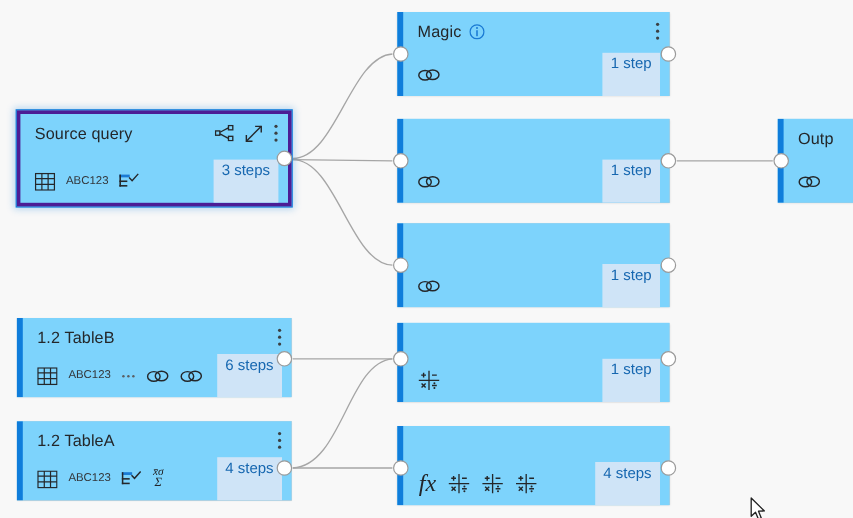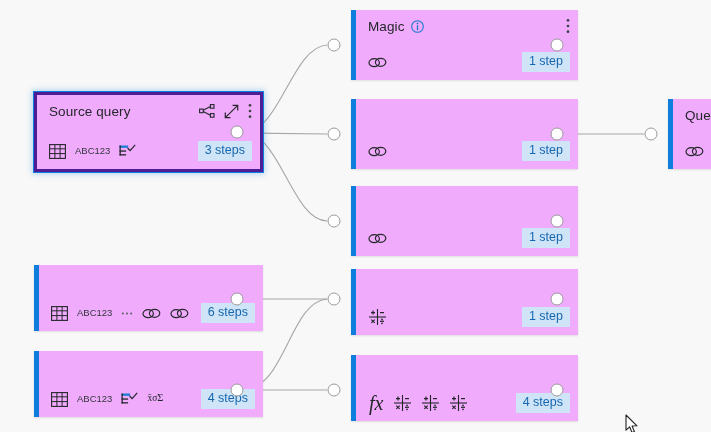--- a/index.html
+++ b/index.html
@@ -8,25 +8,24 @@
     background:#f8f8f8;
     font-family:"Liberation Sans","DejaVu Sans",sans-serif;
     -webkit-font-smoothing:antialiased;
   }
   #canvas{position:absolute;inset:0;}
   svg.edges{position:absolute;left:0;top:0;width:711px;height:432px;pointer-events:none;}
 
   
   .node{
     position:absolute;
-    background:#f0abfc;
+    background:#7dd3fc;
     box-shadow:0 .6px 1.8px rgba(0,0,0,.11), 0 .15px .5px rgba(0,0,0,.12);
     box-sizing:border-box;
     overflow:hidden;
-    margin-left:20px;
   }
   .node .accent{
     position:absolute;left:0;top:0;bottom:0;width:5px;background:#0f7ddb;
   }
   .node.selected{
     border:3px solid #4c1d95;
     box-shadow:0 0 0 1px #0f7ddb, 0 0 6px 2px rgba(15,125,219,.30);
   }
 
   .nrow{position:absolute;left:0;right:0;box-sizing:border-box;display:flex;align-items:center;}
@@ -37,39 +36,39 @@
 
   .title{
     font-size:13.5px;color:#24272a;letter-spacing:.1px;white-space:nowrap;
   }
   .title .pfx{color:#24272a;}
   .head-icons{margin-left:auto;display:flex;align-items:center;gap:9px;}
   .body-icons{display:flex;align-items:center;gap:9px;}
 
   .badge{
     margin-left:auto;background:#cfe4f7;color:#1667b0;
-    font-size:12.5px;padding:3px 7px 4px;white-space:nowrap;line-height:1;
+    font-size:12.5px;padding:3px 7px 20px;white-space:nowrap;line-height:1;
   }
 
   .ico{display:inline-flex;align-items:flex-end;justify-content:center;}
   .ico svg{display:block;}
 
   
   .tbl{width:17px;height:15px;}
   .dots{width:12px;height:12px;display:inline-flex;align-items:center;justify-content:center;
         color:#5a5f63;font-size:11px;letter-spacing:1px;line-height:0;}
 
   .abc{font-size:9.5px;line-height:9.5px;color:#33373b;text-align:left;
        font-family:"Liberation Sans","DejaVu Sans",sans-serif;}
   .abc span{display:block;}
 
   .fx{font-family:Liberation Serif, serif;font-style:italic;
       font-size:20px;color:#22262a;line-height:1;padding:0 1px;}
 
-  .stat{display:flex;align-items:center;line-height:1;color:#22262a;}
+  .stat{display:flex;flex-direction:column;align-items:center;line-height:1;color:#22262a;font-style:italic;}
   .stat .t{font-size:9.5px;font-family:"Liberation Serif",serif;}
   .stat .b{font-size:10.5px;font-family:"Liberation Serif",serif;margin-top:-1px;}
 
   
   .port{
     position:absolute;width:13px;height:13px;border-radius:50%;
     background:#ffffff;border:1.6px solid #9a9a9a;box-sizing:border-box;
     transform:translate(-50%,-50%);z-index:6;
   }
   .cursor{position:absolute;z-index:20;pointer-events:none;}
@@ -204,36 +203,48 @@
         <ellipse cx="12.6" cy="6.3" rx="5.2" ry="4.0" fill="none" stroke="#24272a" stroke-width="1.2"></ellipse>
       </svg>
             </span>
           </span>
           <span class="badge">1 step</span>
         </div>
       </div>
       <div class="node" style="left: 648px; top: 99px; width: 120px; height: 70px;">
         <div class="accent"></div>
         <div class="nrow nhead">
-          <span class="title">Query</span>
+          <span class="title">Outp</span>
           <span class="head-icons"></span>
         </div>
         <div class="nrow nbody">
           <span class="body-icons">
             <span class="ico">
       <svg width="19" height="13" viewBox="0 0 19 13">
         <ellipse cx="6.2" cy="6.7" rx="5.2" ry="4.0" fill="none" stroke="#24272a" stroke-width="1.2"></ellipse>
         <ellipse cx="12.6" cy="6.3" rx="5.2" ry="4.0" fill="none" stroke="#24272a" stroke-width="1.2"></ellipse>
       </svg>
             </span>
           </span>
         </div>
       </div>
       <div class="node" style="left: 14px; top: 265px; width: 229px; height: 66px;">
         <div class="accent"></div>
+        <div class="nrow nhead">
+          <span class="title"><span class="pfx">1.2</span> TableB</span>
+          <span class="head-icons">
+            <span class="ico">
+      <svg width="4" height="16" viewBox="0 0 4 16">
+        <circle cx="2" cy="2.3" r="1.35" fill="#3b4043"></circle>
+                <circle cx="2" cy="8" r="1.35" fill="#3b4043"></circle>
+                <circle cx="2" cy="13.7" r="1.35" fill="#3b4043"></circle>
+      </svg>
+            </span>
+          </span>
+        </div>
         <div class="nrow nbody">
           <span class="body-icons">
             <span class="ico">
       <svg class="tbl" viewBox="0 0 17 15">
         <rect x="0.6" y="0.6" width="15.8" height="13.8" fill="none" stroke="#24272a" stroke-width="1.1"></rect>
         <line x1="0.6" y1="4.8" x2="16.4" y2="4.8" stroke="#24272a" stroke-width="1"></line>
         <line x1="0.6" y1="9.6" x2="16.4" y2="9.6" stroke="#24272a" stroke-width="1"></line>
         <line x1="5.9" y1="0.6" x2="5.9" y2="14.4" stroke="#24272a" stroke-width="1"></line>
         <line x1="11.1" y1="0.6" x2="11.1" y2="14.4" stroke="#24272a" stroke-width="1"></line>
       </svg>
@@ -260,20 +271,32 @@
         <ellipse cx="6.2" cy="6.7" rx="5.2" ry="4.0" fill="none" stroke="#24272a" stroke-width="1.2"></ellipse>
         <ellipse cx="12.6" cy="6.3" rx="5.2" ry="4.0" fill="none" stroke="#24272a" stroke-width="1.2"></ellipse>
       </svg>
             </span>
           </span>
           <span class="badge">6 steps</span>
         </div>
       </div>
       <div class="node" style="left: 14px; top: 351px; width: 229px; height: 66px;">
         <div class="accent"></div>
+        <div class="nrow nhead">
+          <span class="title"><span class="pfx">1.2</span> TableA</span>
+          <span class="head-icons">
+            <span class="ico">
+      <svg width="4" height="16" viewBox="0 0 4 16">
+        <circle cx="2" cy="2.3" r="1.35" fill="#3b4043"></circle>
+                <circle cx="2" cy="8" r="1.35" fill="#3b4043"></circle>
+                <circle cx="2" cy="13.7" r="1.35" fill="#3b4043"></circle>
+      </svg>
+            </span>
+          </span>
+        </div>
         <div class="nrow nbody">
           <span class="body-icons">
             <span class="ico">
       <svg class="tbl" viewBox="0 0 17 15">
         <rect x="0.6" y="0.6" width="15.8" height="13.8" fill="none" stroke="#24272a" stroke-width="1.1"></rect>
         <line x1="0.6" y1="4.8" x2="16.4" y2="4.8" stroke="#24272a" stroke-width="1"></line>
         <line x1="0.6" y1="9.6" x2="16.4" y2="9.6" stroke="#24272a" stroke-width="1"></line>
         <line x1="5.9" y1="0.6" x2="5.9" y2="14.4" stroke="#24272a" stroke-width="1"></line>
         <line x1="11.1" y1="0.6" x2="11.1" y2="14.4" stroke="#24272a" stroke-width="1"></line>
       </svg>

